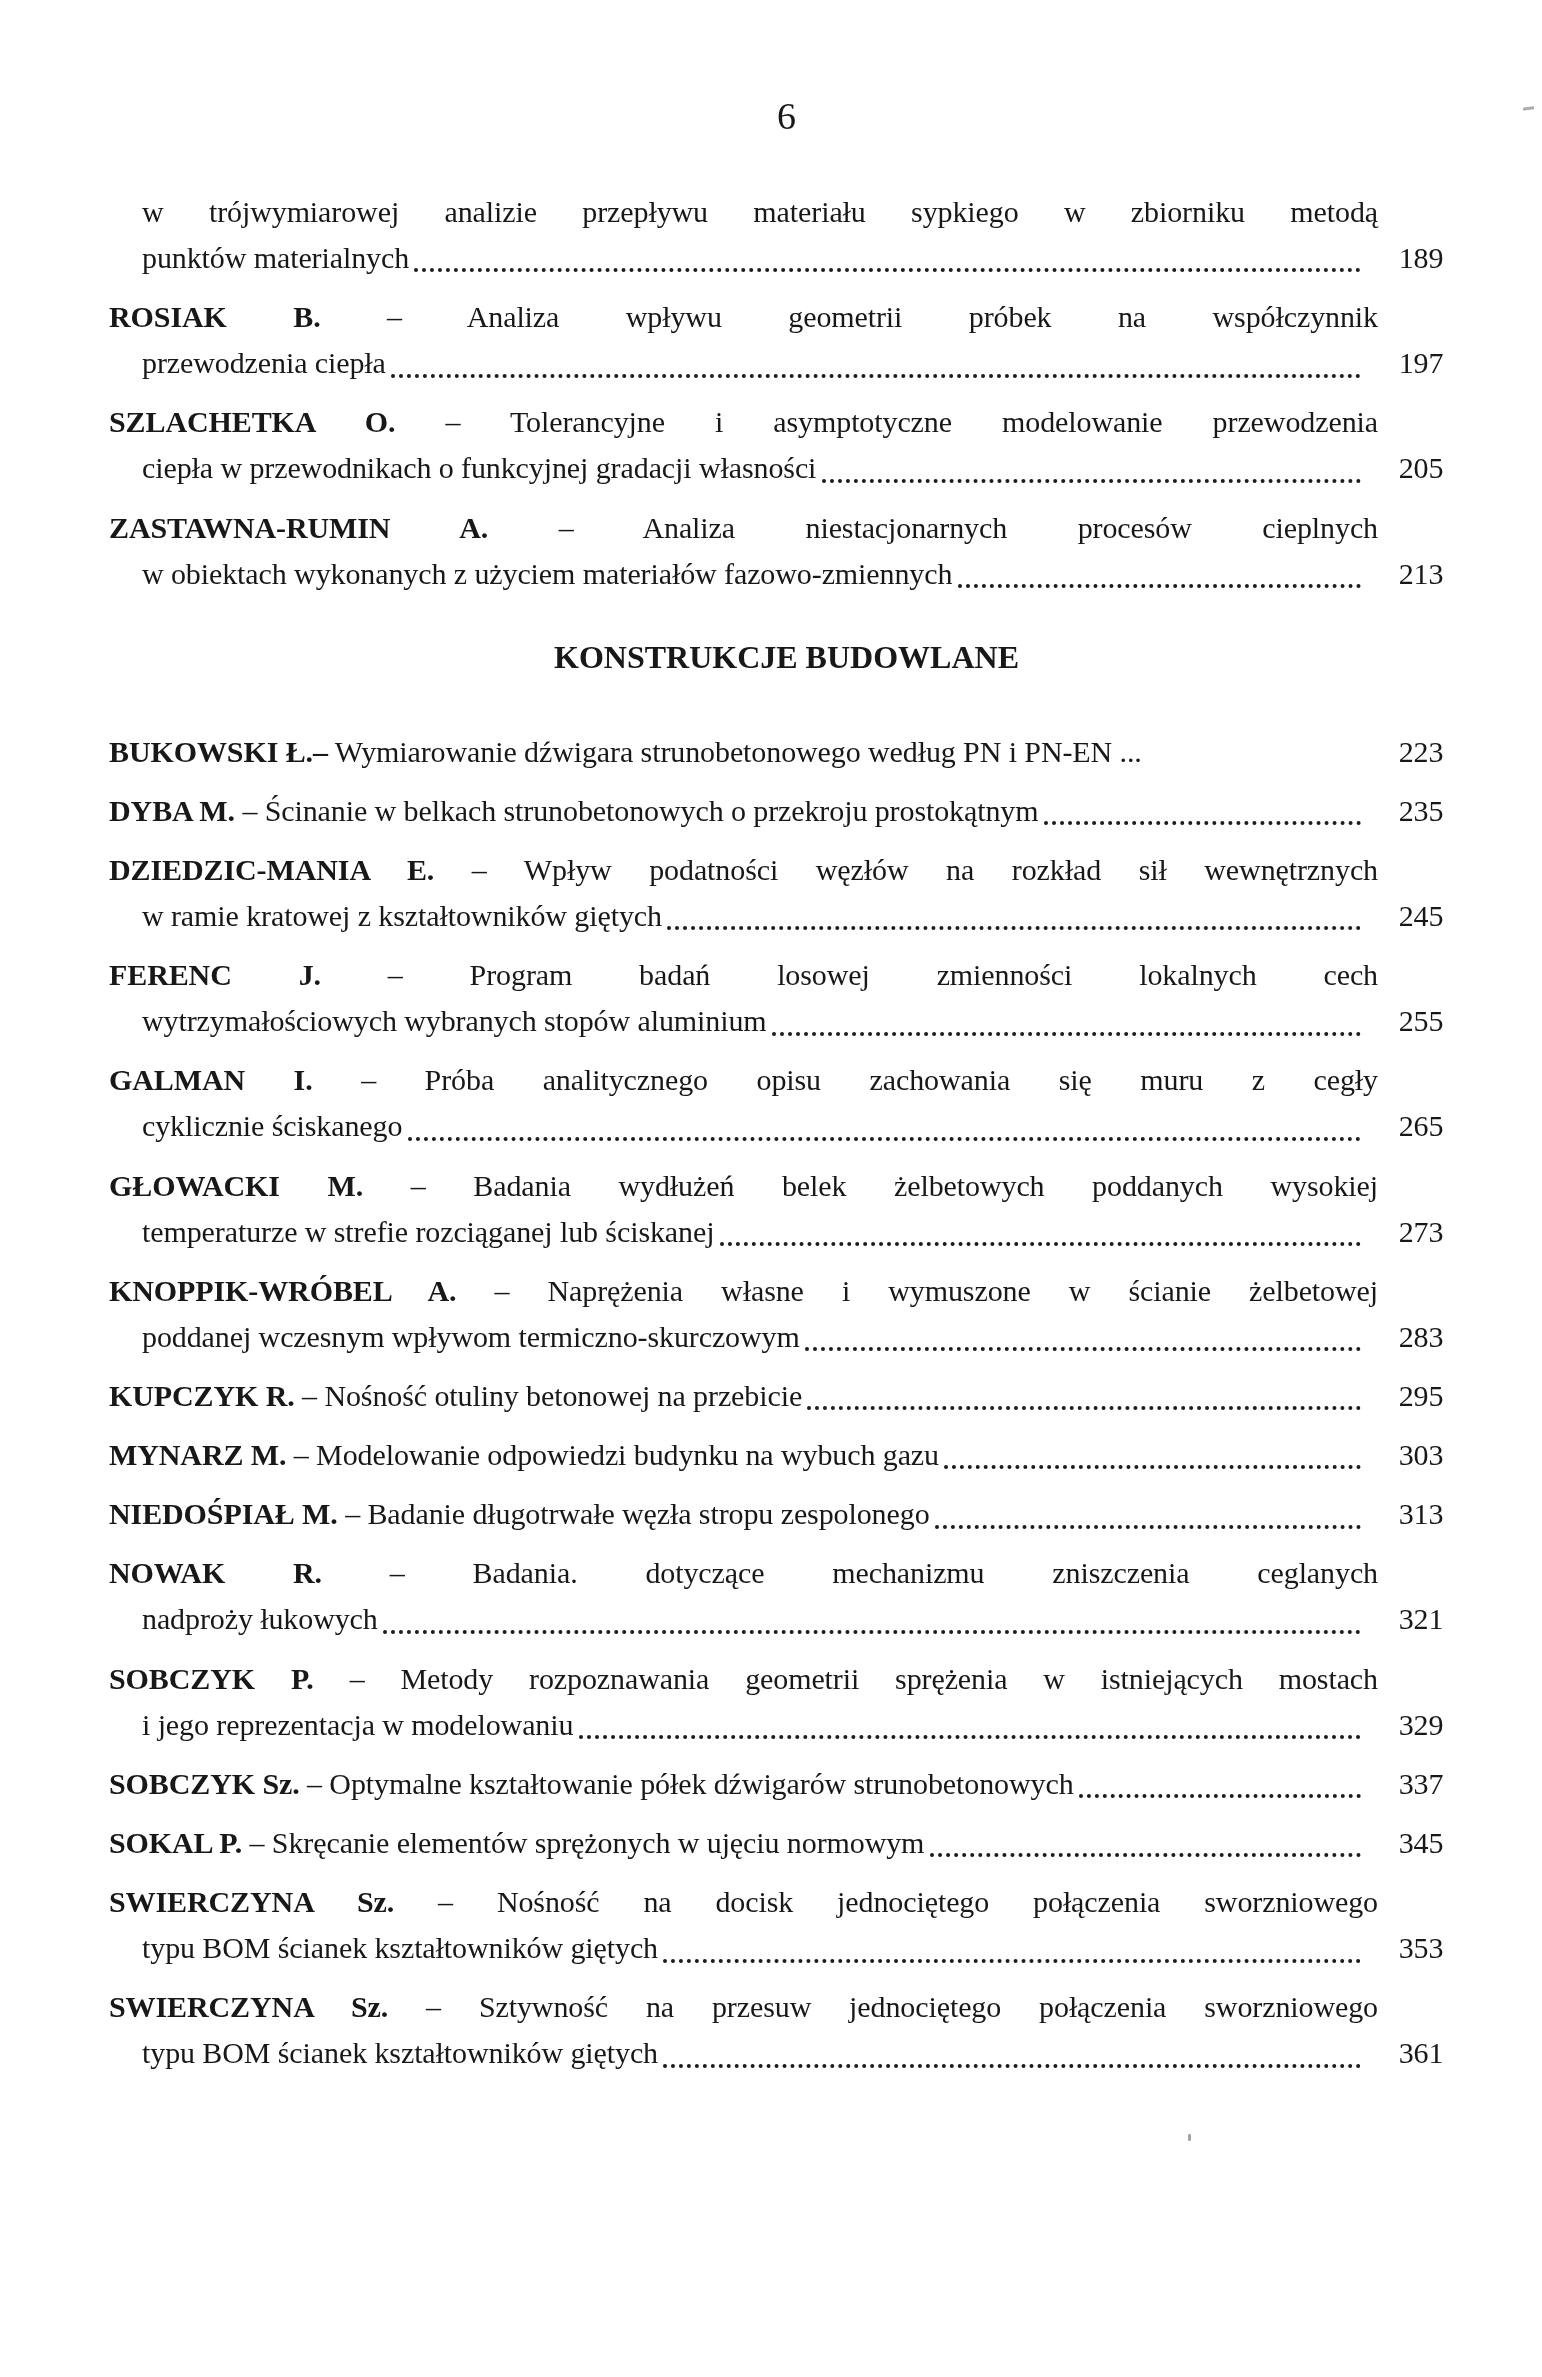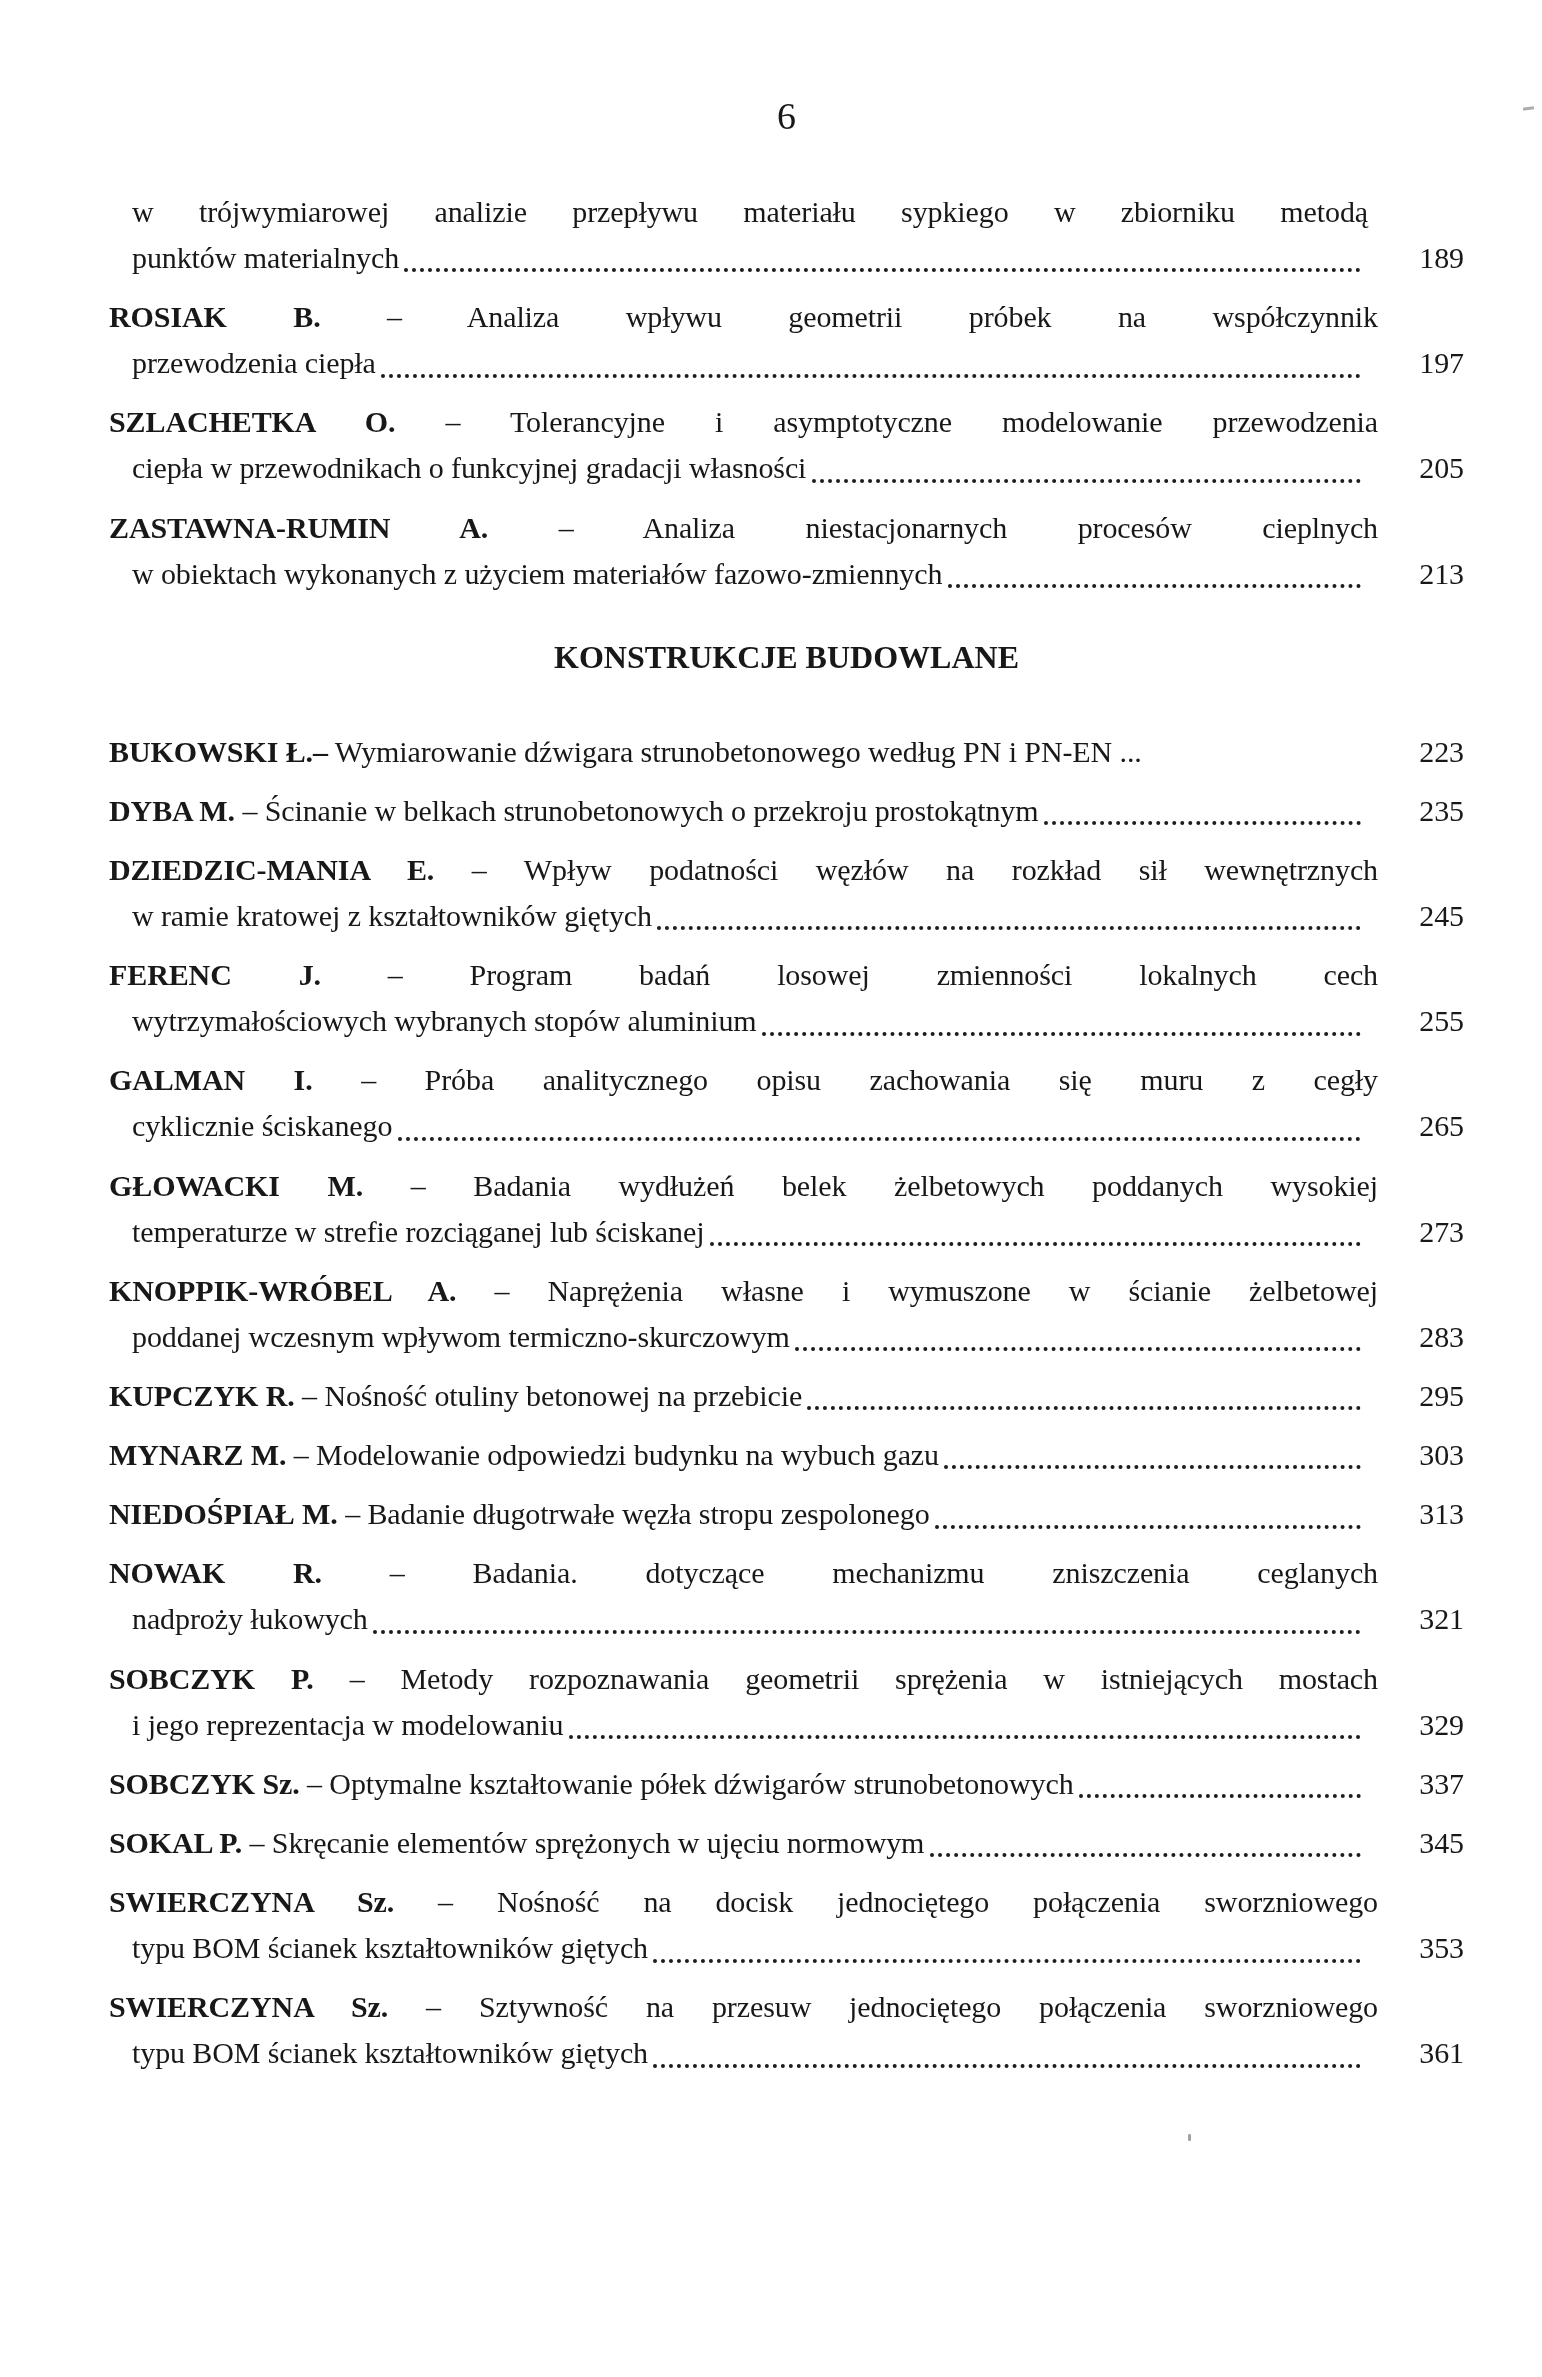--- a/index.html
+++ b/index.html
@@ -35,21 +35,21 @@
     margin-bottom: 13.2px;
     letter-spacing: -0.1px;
   }
 
   
   .jline {
     width: 1269px;
     text-align: justify;
     text-align-last: justify;
   }
-  .cont { margin-left: 23px; }
+  .cont { margin-left: 33px; }
   .jline.cont { width: 1236px; }
 
   
   .leader-row { display: flex; }
   .ltxt { white-space: nowrap; }
 
   .dots {
     flex: 1 1 auto;
     min-width: 26.4px;
     position: relative;
@@ -59,21 +59,21 @@
     position: absolute;
     left: 5.3px;
     right: 17px;
     bottom: 8.6px;
     border-bottom: 4.6px dotted #1c1c1c;
   }
   .dots.nodots::after { border-bottom: none; }
 
   .pg {
     flex: 0 0 86px;
-    text-align: right;
+    text-align: center;
   }
 
   .author { font-weight: bold; }
 
   .heading {
     font-size: 32px;
     font-weight: bold;
     line-height: 46px;
     text-align: center;
     margin: 37px 0 49px 0;

